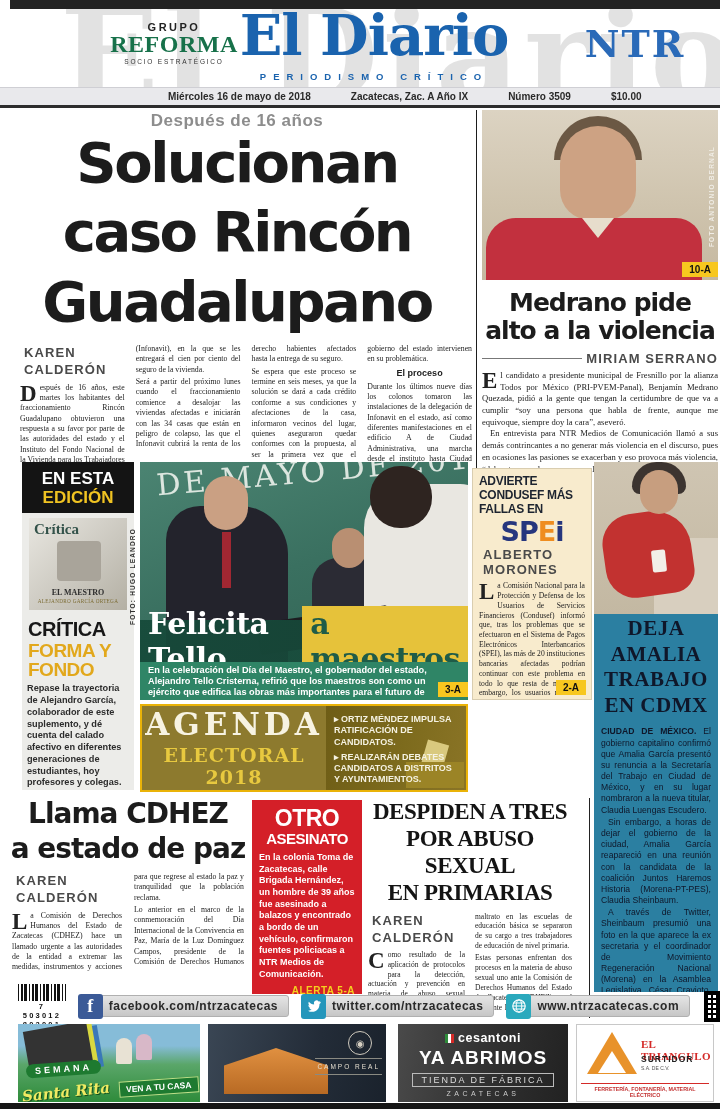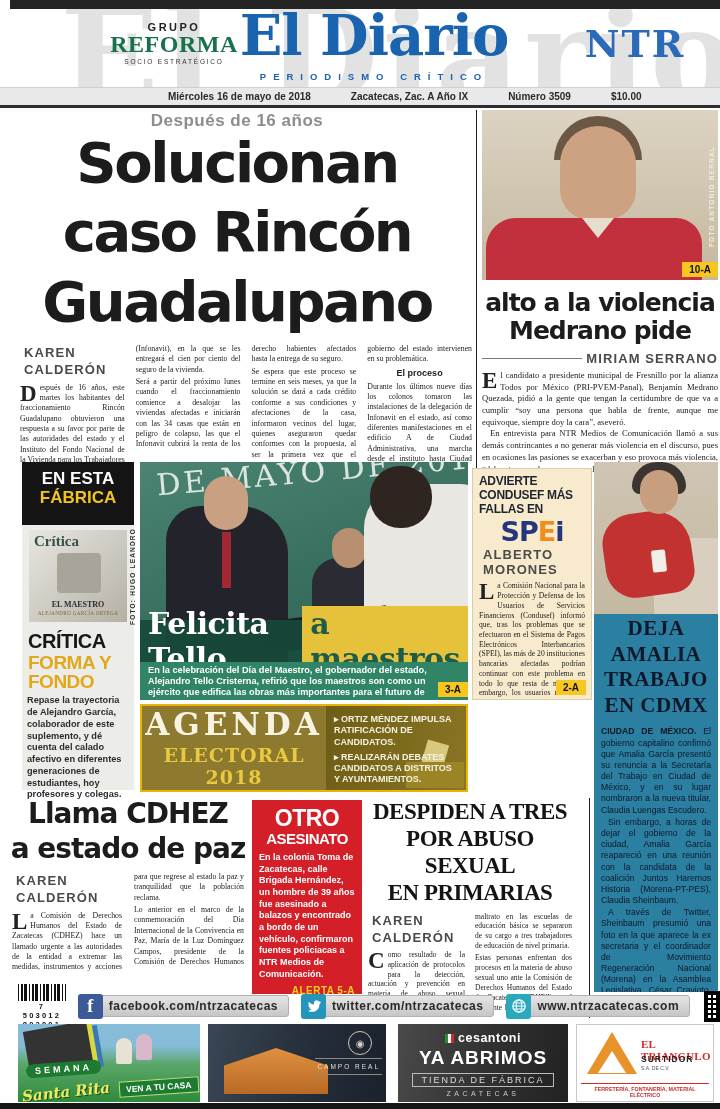--- a/index.html
+++ b/index.html
@@ -44,21 +44,21 @@
   .badge{background:#f7c71f;color:#111;font-weight:bold;font-size:10px;padding:1px 7px;display:inline-block;line-height:1.3;}
   .mbadge{position:absolute;right:0;bottom:3px;}
   .mhl{margin-top:9px;text-align:center;font-family:"DejaVu Sans",sans-serif;font-weight:bold;font-size:25px;line-height:1.12;letter-spacing:-1px;color:#1c1c1c;}
   .mbyline{margin:6px 0 4px;}
   .mbody{font-family:"Liberation Serif",serif;font-size:8.6px;line-height:1.36;text-align:justify;color:#222;}
   .mbody p{margin:0;}
   .mbody p + p{text-indent:8px;}
 
   
   .erail{position:absolute;left:22px;top:354px;width:112px;height:328px;background:#ecece9;}
-  .ebox{background:#141414;color:#fff;text-align:center;font-weight:bold;font-size:17px;line-height:1.12;padding:7px 2px 18px;}
+  .ebox{background:#141414;color:#fff;text-align:center;font-weight:bold;font-size:17px;line-height:1.12;padding:7px 2px 6px;}
   .ebox .y{color:#f0c322;display:block;}
   .cover{margin:5px auto 0;width:98px;height:92px;background:linear-gradient(135deg,#e8e6e0,#c9c6bd 60%,#b4b0a4);position:relative;font-family:"Liberation Serif",serif;}
   .cover-t{position:absolute;top:3px;left:5px;font-size:15px;font-weight:bold;color:#33524a;}
   .cover-portrait{position:absolute;left:28px;top:23px;width:44px;height:40px;background:#a9a49a;border-radius:4px;}
   .cover-m1{position:absolute;bottom:13px;width:100%;text-align:center;font-size:8px;font-weight:bold;color:#2e2e2e;}
   .cover-m2{position:absolute;bottom:6px;width:100%;text-align:center;font-size:5.2px;color:#7c6c34;letter-spacing:.3px;}
   .etitle{font-weight:bold;font-size:20px;color:#171717;margin:8px 0 0 6px;letter-spacing:-.5px;}
   .esub{font-weight:bold;font-size:19px;color:#e2a81c;line-height:.98;margin:1px 0 4px 6px;letter-spacing:-.5px;}
   .etext{font-size:9.2px;font-weight:bold;color:#2c2c2c;line-height:1.28;margin:0 5px;}
 
@@ -220,34 +220,34 @@
     <div class="medrano">
       <div class="mphoto">
         <div class="mp-hair"></div>
         <div class="mp-head"></div>
         <div class="mp-torso"></div>
         <div class="mp-collar"></div>
         <div class="vcredit mcredit">FOTO ANTONIO BERNAL</div>
         <div class="badge mbadge">10-A</div>
       </div>
       <div class="mhl">
+        <div>Medrano pide</div>
         <div>alto a la violencia</div>
-        <div>Medrano pide</div>
       </div>
       <div class="byline mbyline">MIRIAM SERRANO</div>
       <div class="mbody">
         <p class="dc">El candidato a presidente municipal de Fresnillo por la alianza Todos por México (PRI-PVEM-Panal), Benjamín Medrano Quezada, pidió a la gente que tengan la certidumbre de que va a cumplir “soy una persona que habla de frente, aunque me equivoque, siempre doy la cara”, aseveró.</p>
         <p>En entrevista para NTR Medios de Comunicación llamó a sus demás contrincantes a no generar más violencia en el discurso, pues en ocasiones las pasiones se exacerban y eso provoca más violencia, “deben tomarse las cosas con calma”.</p>
       </div>
     </div>
 
     <div class="erail">
       <div class="ebox">
         <span>EN ESTA</span>
-        <span class="y">FÁBRICA</span>
+        <span class="y">EDICIÓN</span>
       </div>
       <div class="cover">
         <div class="cover-t">Crítica</div>
         <div class="cover-portrait"></div>
         <div class="cover-m1">EL MAESTRO</div>
         <div class="cover-m2">ALEJANDRO GARCÍA ORTEGA</div>
       </div>
       <div class="etitle">CRÍTICA</div>
       <div class="esub">
         <div>FORMA Y</div>

